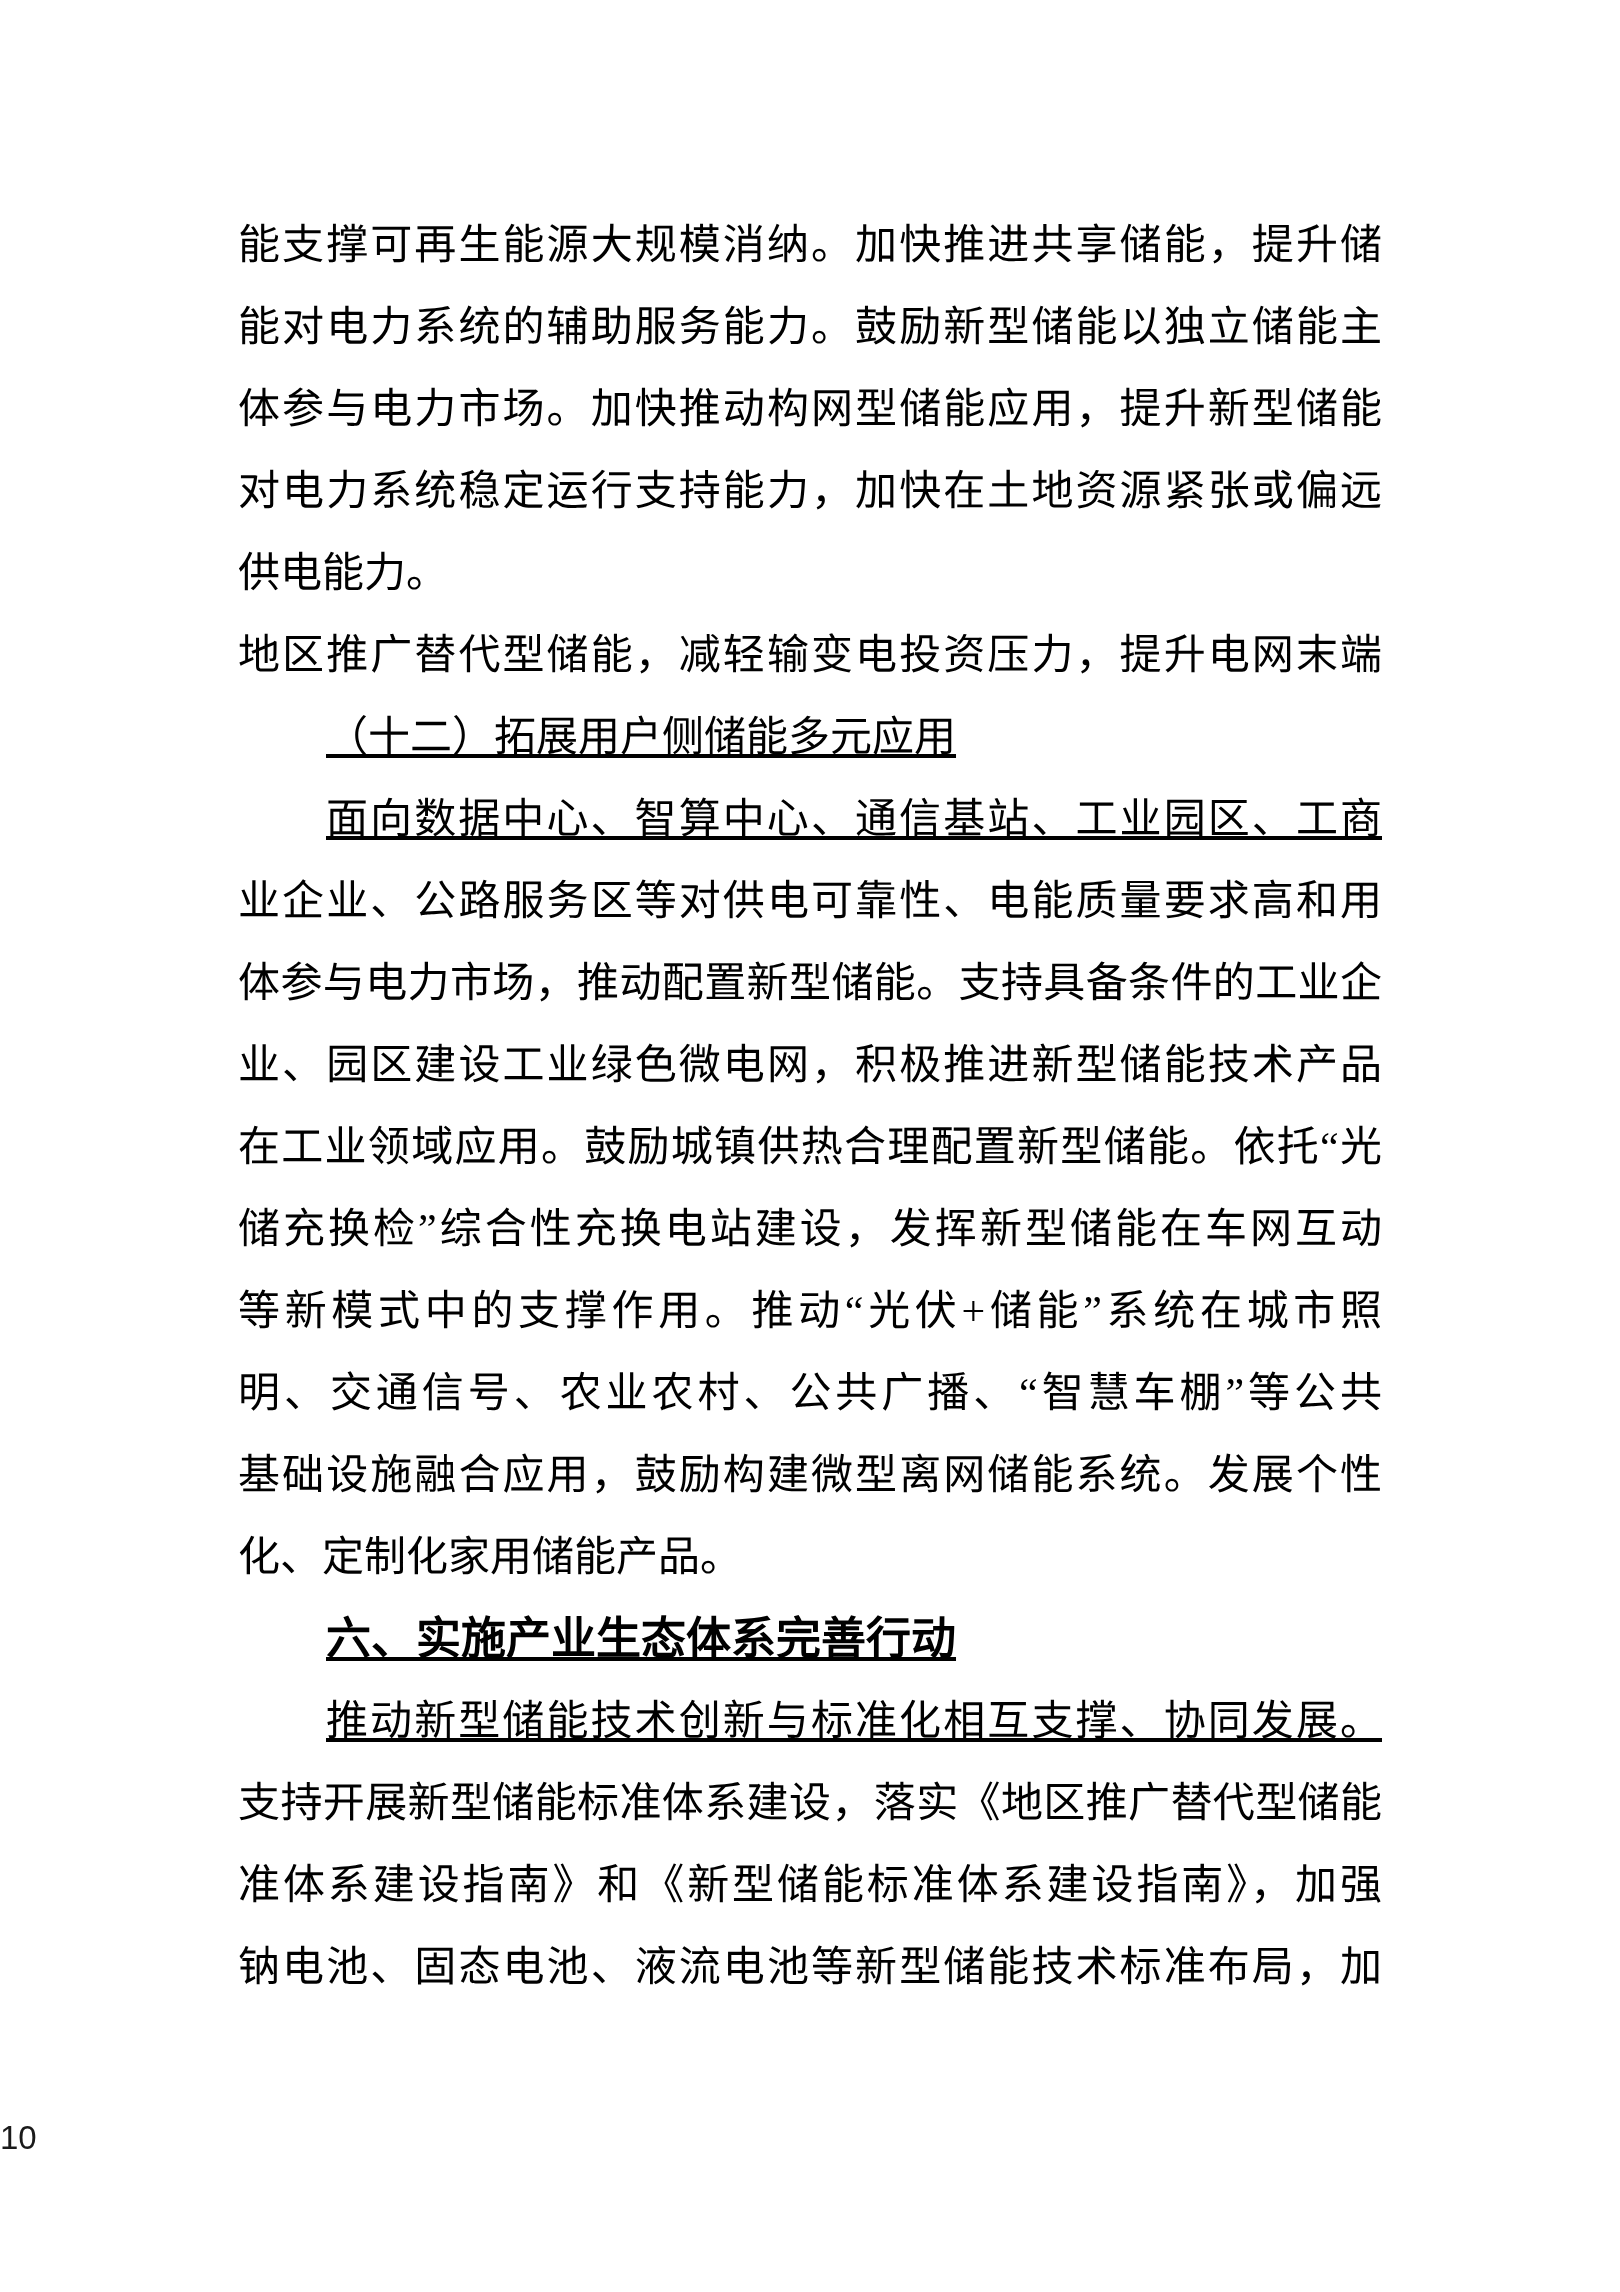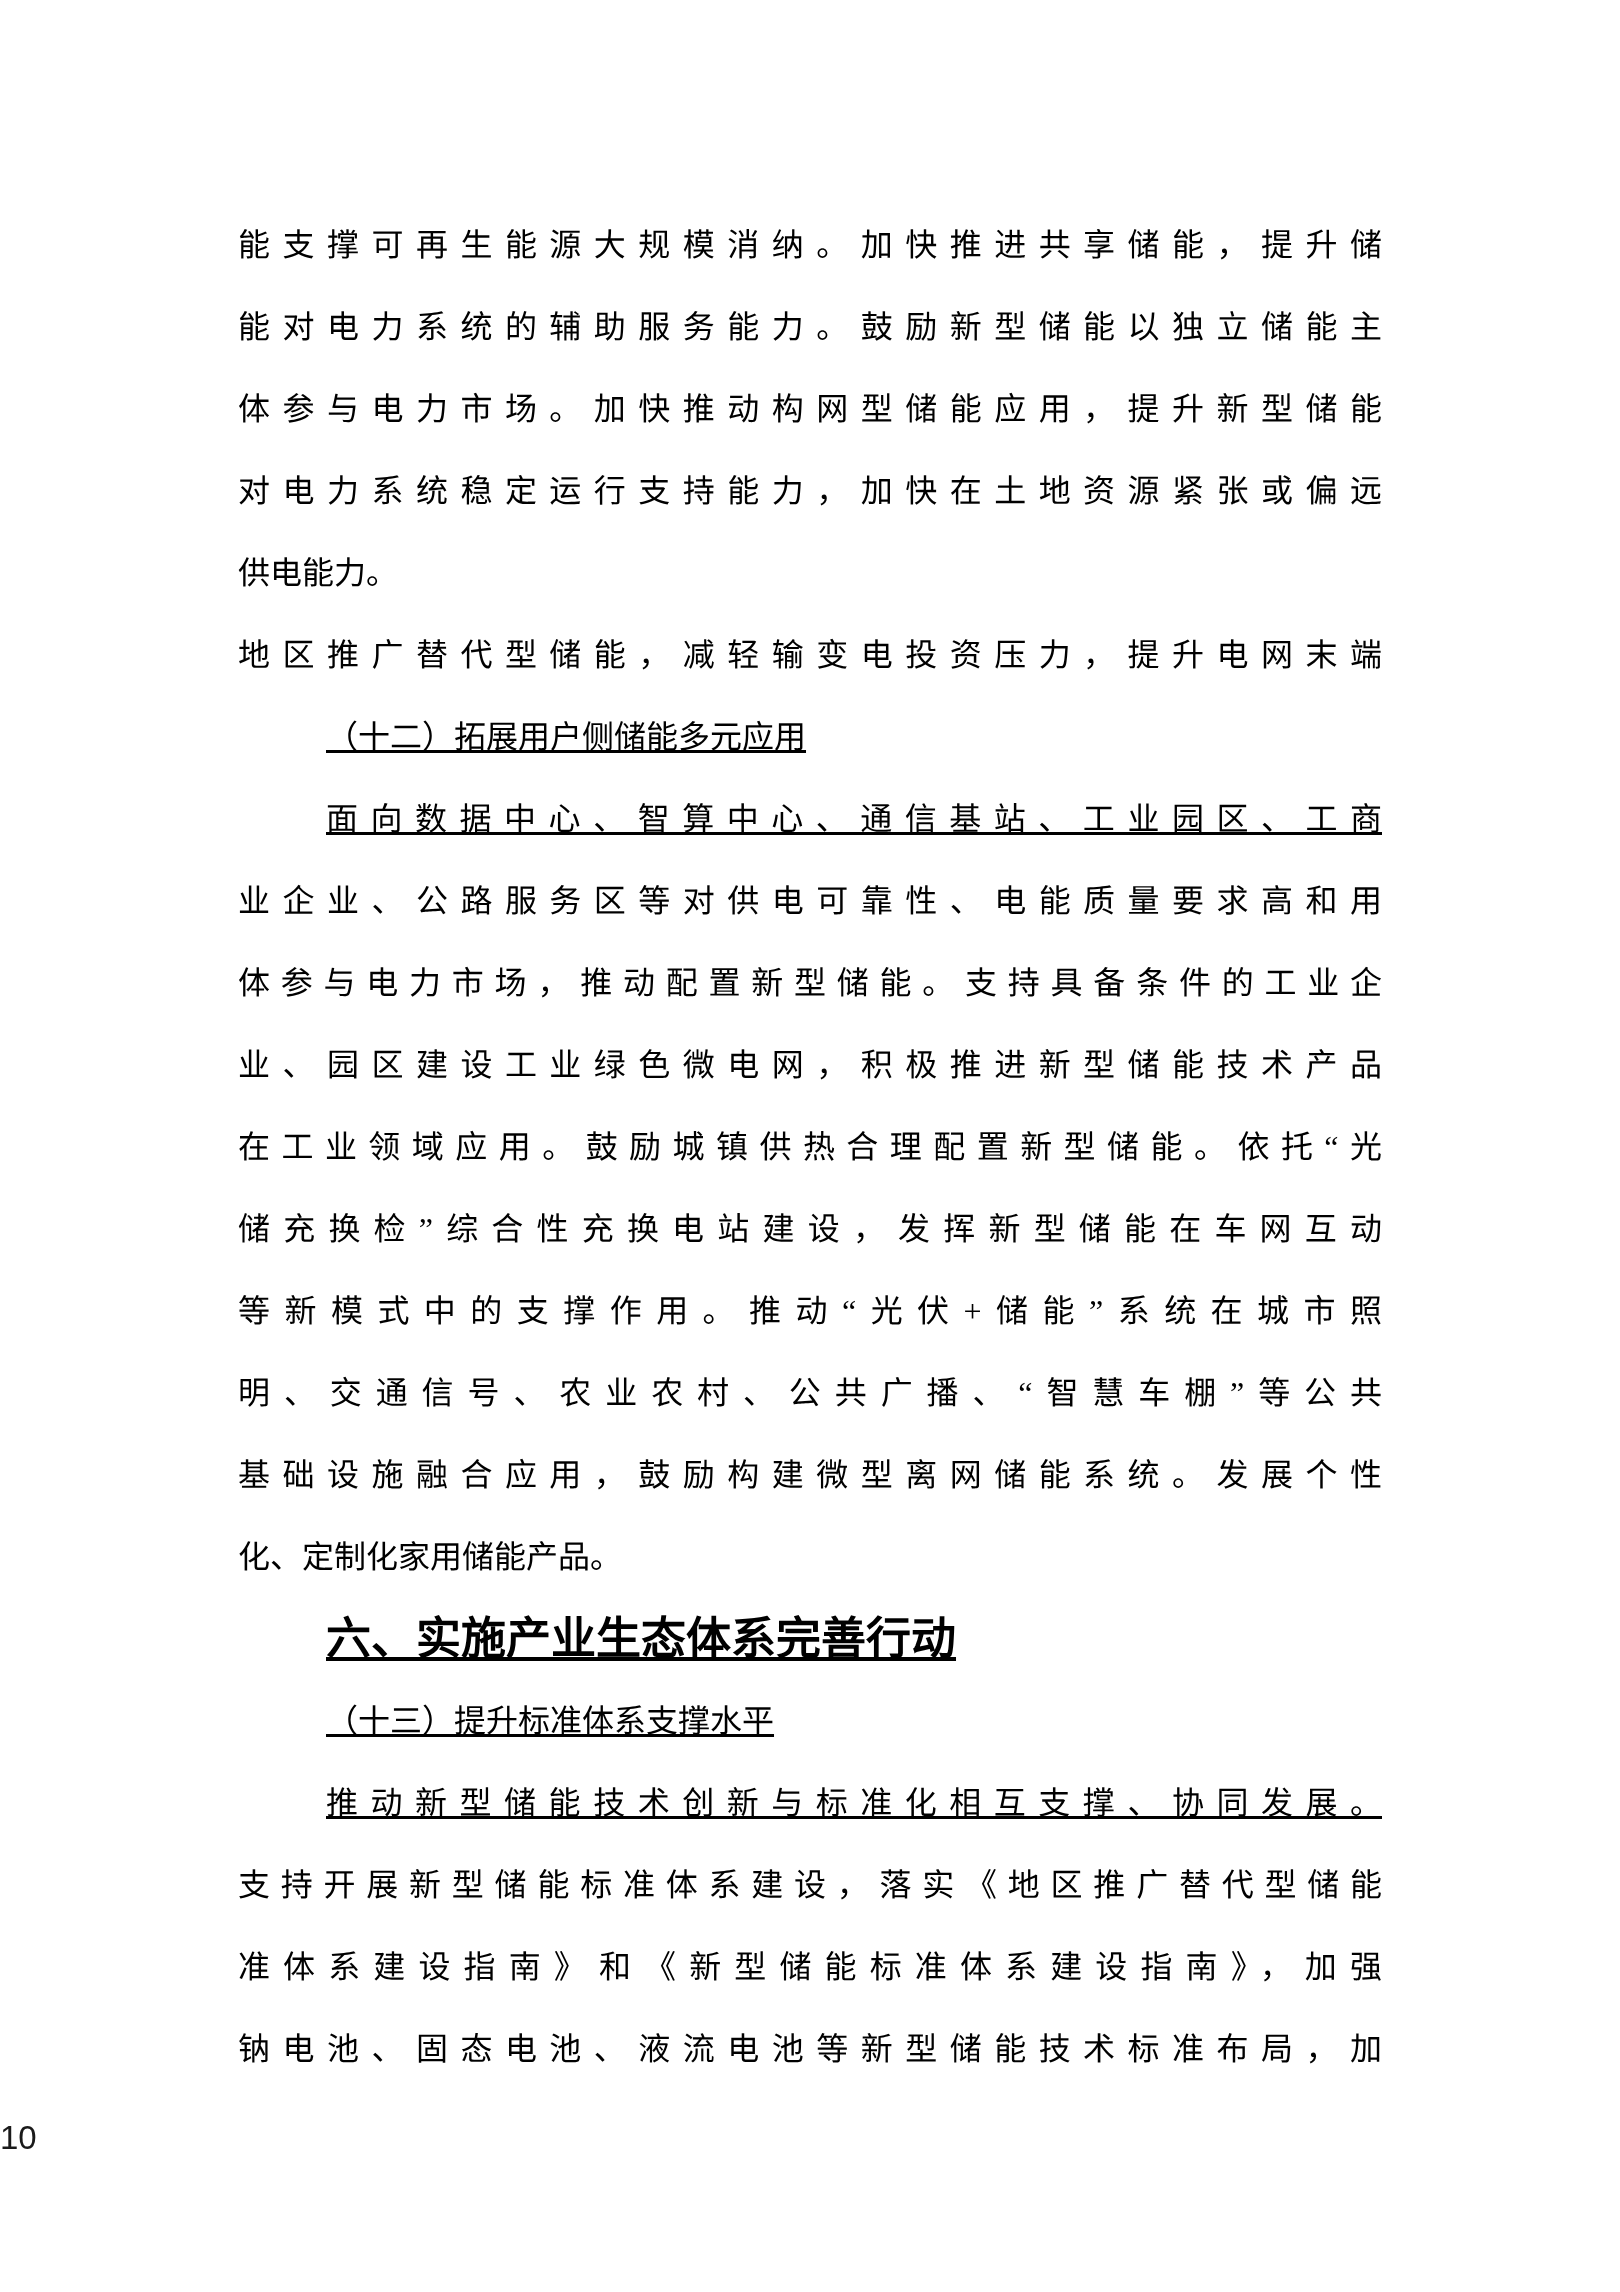--- a/index.html
+++ b/index.html
@@ -17,21 +17,21 @@
   }
   .text-block {
     position: absolute;
     left: 238px;
     top: 204px;
     width: 1144px;
   }
   .line {
     height: 82px;
     line-height: 82px;
-    font-size: 32px;
+    font-size: 42px;
     font-family: "Liberation Serif", "DejaVu Serif", serif;
     color: #000000;
     white-space: nowrap;
     overflow: visible;
   }
   .line.justify {
     white-space: normal;
     text-align: justify;
     text-align-last: justify;
     text-justify: inter-character;
@@ -79,21 +79,20 @@
       <div class="line body justify">业企业、公路服务区等对供电可靠性、电能质量要求高和用</div>
       <div class="line body justify">体参与电力市场，推动配置新型储能。支持具备条件的工业企</div>
       <div class="line body justify">业、园区建设工业绿色微电网，积极推进新型储能技术产品</div>
       <div class="line body justify">在工业领域应用。鼓励城镇供热合理配置新型储能。依托“光</div>
       <div class="line body justify">储充换检”综合性充换电站建设，发挥新型储能在车网互动</div>
       <div class="line body justify">等新模式中的支撑作用。推动“光伏+储能”系统在城市照</div>
       <div class="line body justify">明、交通信号、农业农村、公共广播、“智慧车棚”等公共</div>
       <div class="line body justify">基础设施融合应用，鼓励构建微型离网储能系统。发展个性</div>
       <div class="line body">化、定制化家用储能产品。</div>
       <div class="line hei indent">六、实施产业生态体系完善行动</div>
-      <div class="line kai indent">（十三）提升标准体系支撑水平</div>
       <div class="line body justify indent">推动新型储能技术创新与标准化相互支撑、协同发展。</div>
       <div class="line body justify">支持开展新型储能标准体系建设，落实《地区推广替代型储能</div>
       <div class="line body justify">准体系建设指南》和《新型储能标准体系建设指南》，加强</div>
       <div class="line body justify">钠电池、固态电池、液流电池等新型储能技术标准布局，加</div>
     </main>
   <footer class="page-number">10</footer>
 </div>
 
 
 </body></html>

